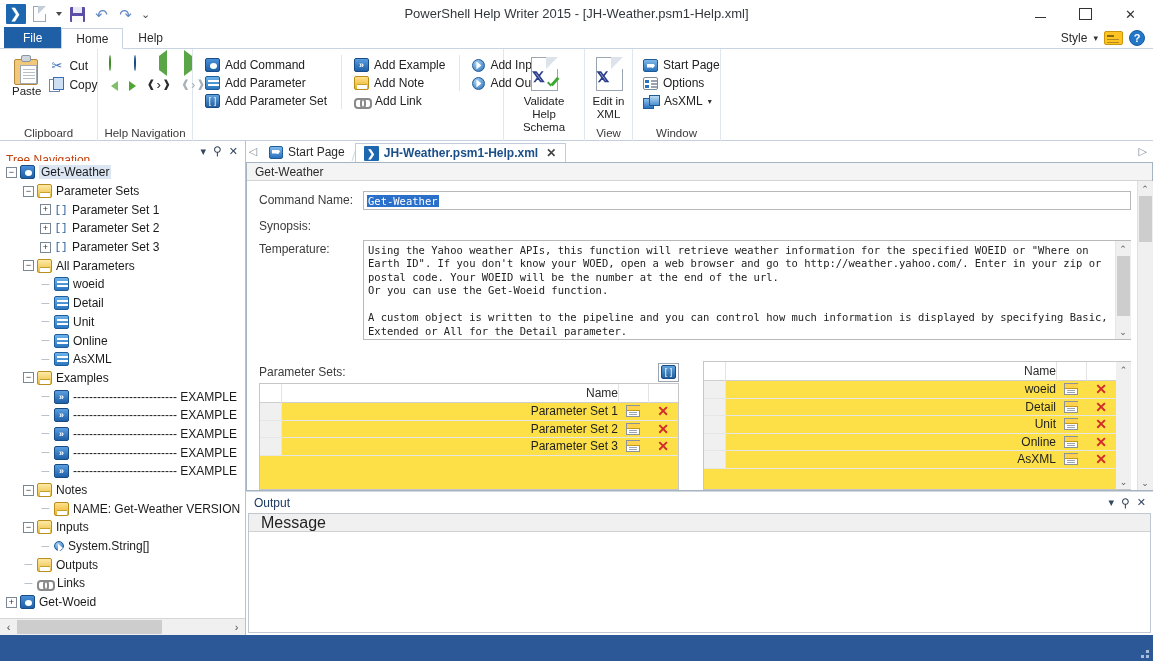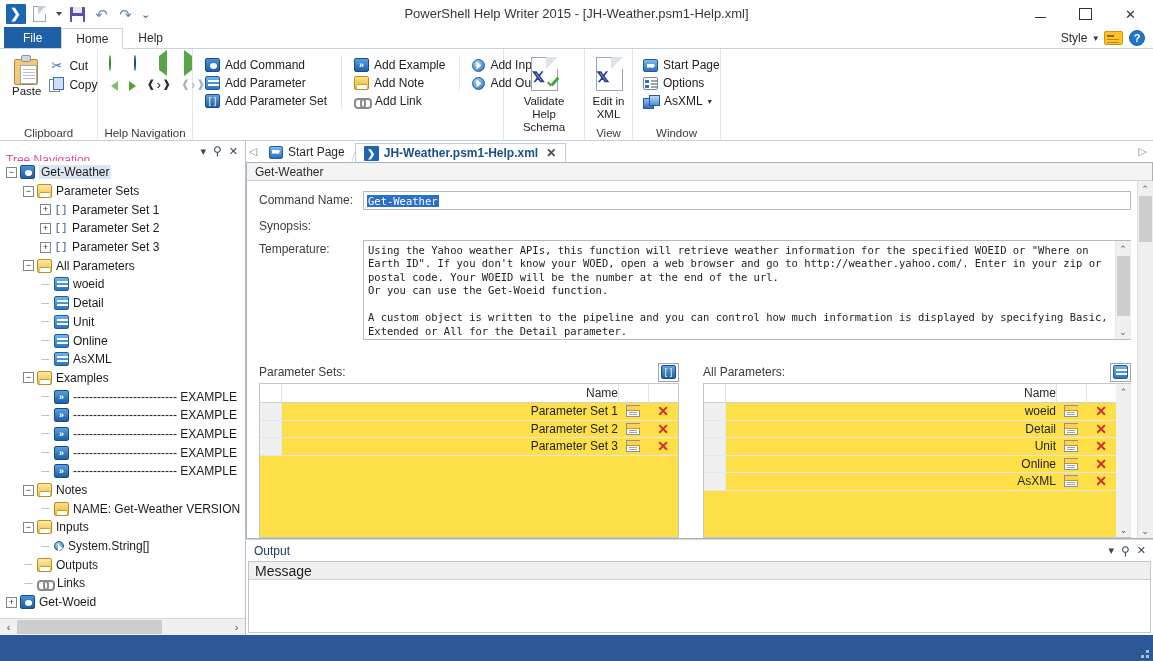--- a/index.html
+++ b/index.html
@@ -260,21 +260,21 @@
     min-height: 0;
   }
   .pane-header {
     height: 20px;
     display: flex; align-items: center;
     padding: 0 4px 0 6px;
     font-size: 12px; color: #1c3a63;
     background: #ffffff;
     flex: 0 0 auto;
   }
-  .pane-header .title { color:#ec4899;margin-top:17px; }
+  .pane-header .title { color:#c2410c;margin-top:17px; }
   .pane-hdr-btns { margin-left:auto; display:flex; align-items:center; gap:7px; padding-right:3px;}
   .hdr-btn { font-size: 11px; color:#33475f; line-height:1; }
   .pin-glyph { font-size:12px; color:#33475f; transform: rotate(0deg); }
 
   .tree {
     flex: 1 1 auto;
     overflow: hidden;
     background: #fff;
     padding-top: 2px;
     font-size: 12px;
@@ -462,43 +462,43 @@
   .ico-x { color:#d22b2b; font-size:14px; font-weight:bold; line-height:1; font-family:"Liberation Sans", sans-serif;}
   .grid-sb {
     width: 15px; flex:0 0 auto; background:#f0f0f0;
     display:flex;flex-direction:column;align-items:center;
     border-left:1px solid #e0e0e0;
   }
   .grid-with-sb { display:flex; flex:1 1 auto; min-height:0; }
 
   
   .outpane {
-    height: 96px; flex:0 0 auto;
+    height: 144px; flex:0 0 auto;
     background: #fff;
     display:flex; flex-direction:column;
     border-top: 1px solid #d0d7de;
   }
   .out-header {
     height: 21px; flex:0 0 auto;
     display:flex; align-items:center;
     padding: 0 4px 0 8px;
     font-size:12px; color:#1c3a63;
     background:#fff;
   }
   .out-grid {
     flex:1 1 auto; min-height:0;
     border:1px solid #bfc7d0; margin: 0 2px 2px 2px;
     background:#fff;
     display:flex;flex-direction:column;
   }
   .out-grid-head {
     height:18px; flex:0 0 auto;
     background:#f0f0f0; border-bottom:1px solid #d0d0d0;
-    display:flex;align-items:center;padding-left:6px;
-    font-size:14px;color:#1f1f1f;
+    display:flex;align-items:center;padding-left:12px;
+    font-size:16px;color:#1f1f1f;
   }
   .out-grid-body { flex:1 1 auto; background:#fff;}
 
   
   .statusbar {
     height: 26px; flex:0 0 auto;
     background: #2c5898;
     display:flex; align-items:center;
     position: relative;
   }
@@ -992,26 +992,20 @@
                         </div>
                         <div class="gr-c2">
                           <span class="ico-x">✕</span>
                         </div>
                       </div>
                     </div>
                 </div>
               </div>
 
               <div class="tblock right">
-                <div class="tblock-head">
-                  <span class="lbl">All Parameters:</span>
-                  <span class="tb-addbtn">
-                    <span class="sq-ico sq-folderblue"></span>
-                  </span>
-                </div>
                 <div class="grid-with-sb">
                   <div class="grid" style="border-right:none">
                     <div class="grid-head">
                       <div class="gh-corner"></div>
                       <div class="gh-name">Name</div>
                       <div class="gh-c1"></div>
                       <div class="gh-c2"></div>
                     </div>
                     <div id="param-rows">
                         <div class="grow">

